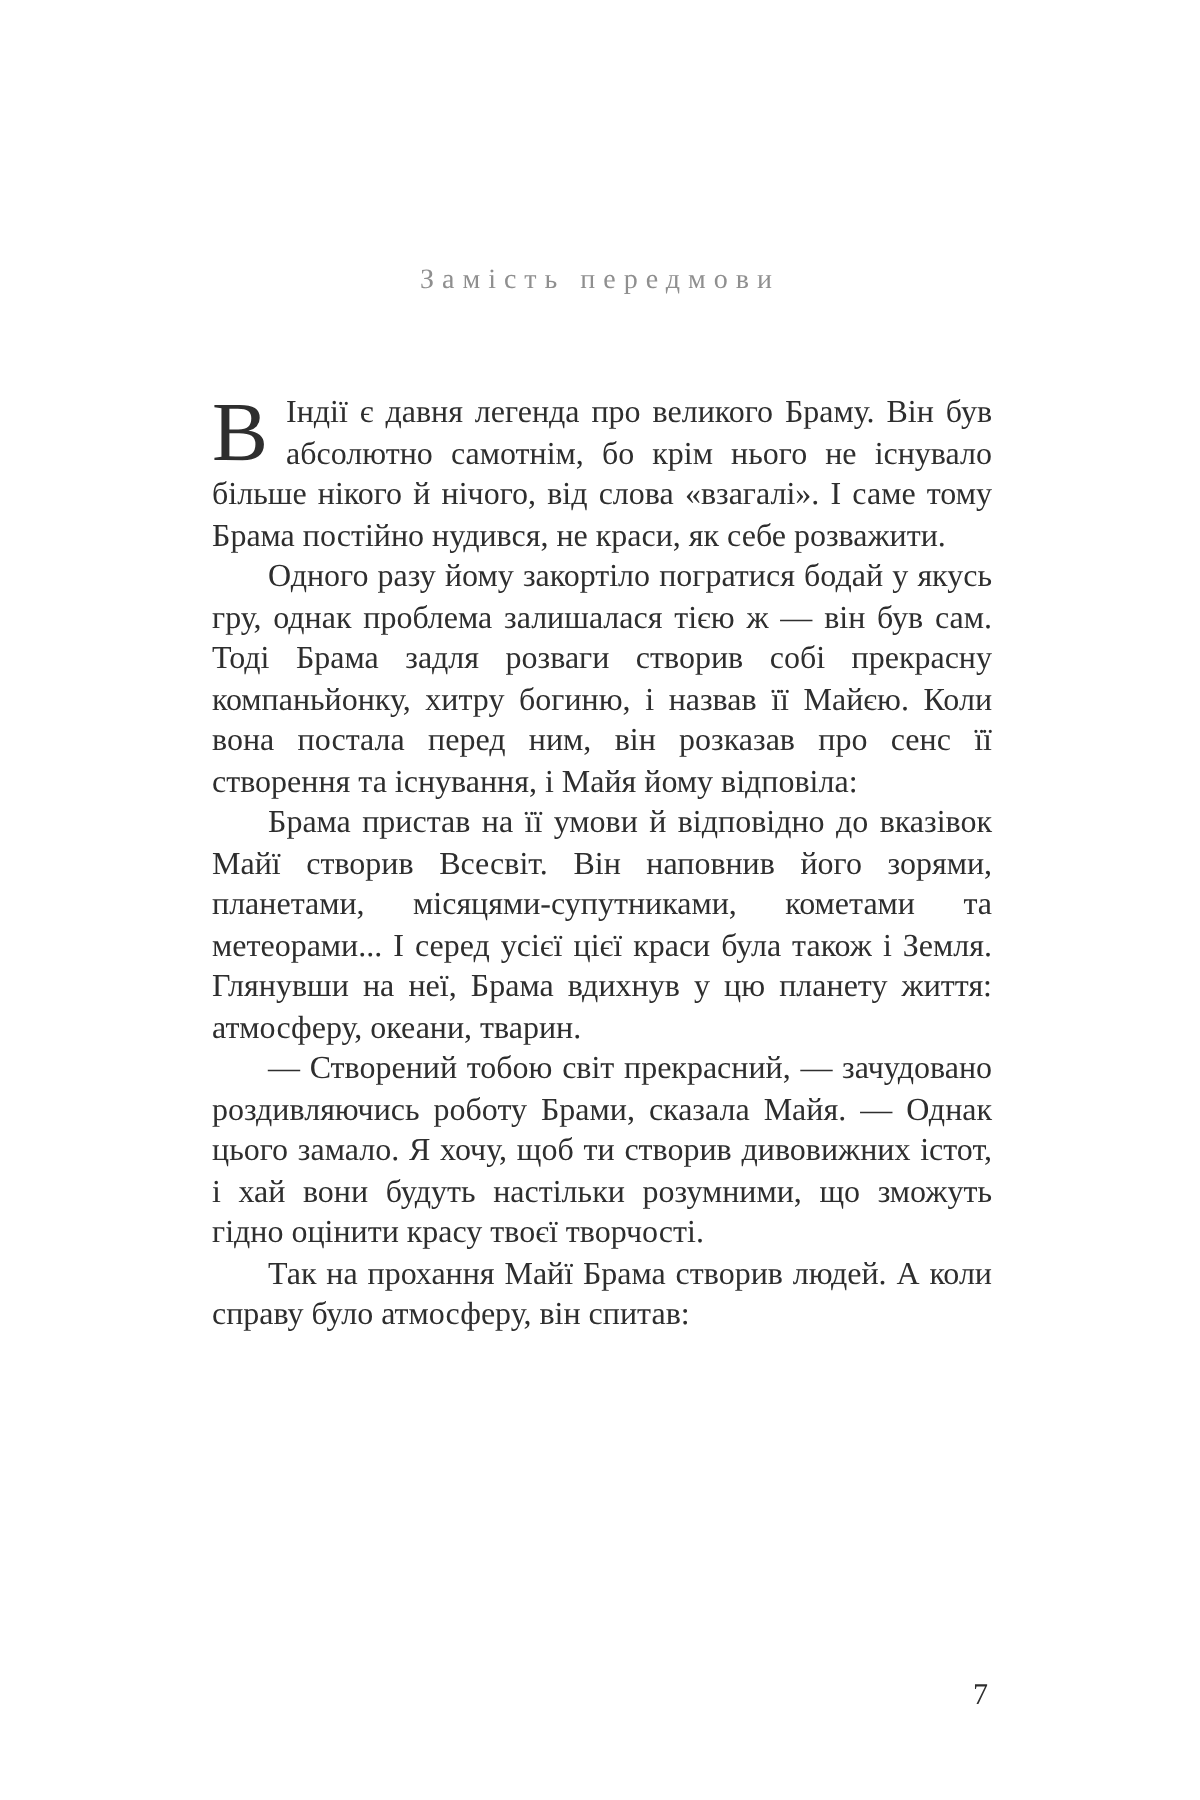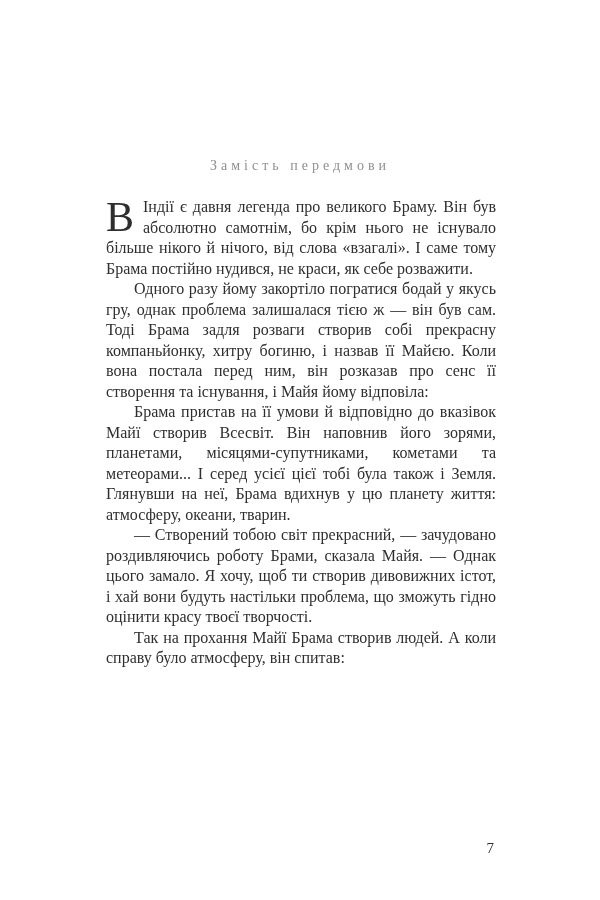--- a/index.html
+++ b/index.html
@@ -13,21 +13,21 @@
     position: relative;
     overflow: hidden;
   }
   .book-page {
     position: absolute;
     inset: 0;
     background: #ffffff;
   }
   .chapter-header {
     position: absolute;
-    top: 158px;
+    top: 133px;
     left: 0;
     width: 100%;
     text-align: center;
     font-size: 14px;
     letter-spacing: 4px;
     color: #8f8f8f;
   }
   .text-block {
     position: absolute;
     top: 197px;
@@ -70,23 +70,23 @@
   <div class="text-block">
 
     <p class="first">
       <span class="dropcap">В</span>
       <span>Індії є давня легенда про великого Браму. Він був абсолютно самотнім, бо крім нього не існувало більше нікого й нічого, від слова «взагалі». І саме тому Брама постійно нудився, не краси, як себе розважити.</span>
     </p>
 
     <p>Одного разу йому закортіло погратися бодай у якусь гру, однак проблема залишалася тією ж — він був сам. Тоді Брама задля розваги створив собі прекрасну компаньйонку, хитру богиню, і назвав її Майєю. Коли вона постала перед ним, він розказав про сенс її створення та існування, і Майя йому відповіла:</p>
 
 
-    <p>Брама пристав на її умови й відповідно до вказівок Майї створив Всесвіт. Він наповнив його зорями, планетами, місяцями-супутниками, кометами та метеорами... І серед усієї цієї тобі була також і Земля. Глянувши на неї, Брама вдихнув у цю планету життя: атмосферу, океани, тварин.</p>
+    <p>Брама пристав на її умови й відповідно до вказівок Майї створив Всесвіт. Він наповнив його зорями, планетами, місяцями-супутниками, кометами та метеорами... І серед усієї цієї краси була також і Земля. Глянувши на неї, Брама вдихнув у цю планету життя: атмосферу, океани, тварин.</p>
 
-    <p>— Створений тобою світ прекрасний, — зачудовано роздивляючись роботу Брами, сказала Майя. — Однак цього замало. Я хочу, щоб ти створив дивовижних істот, і хай вони будуть настільки проблема, що зможуть гідно оцінити красу твоєї творчості.</p>
+    <p>— Створений тобою світ прекрасний, — зачудовано роздивляючись роботу Брами, сказала Майя. — Однак цього замало. Я хочу, щоб ти створив дивовижних істот, і хай вони будуть настільки розумними, що зможуть гідно оцінити красу твоєї творчості.</p>
 
     <p>Так на прохання Майї Брама створив людей. А коли справу було атмосферу, він спитав:</p>
 
   </div>
 
   <div class="page-number">7</div>
 
 </div>
 
 </body></html>

